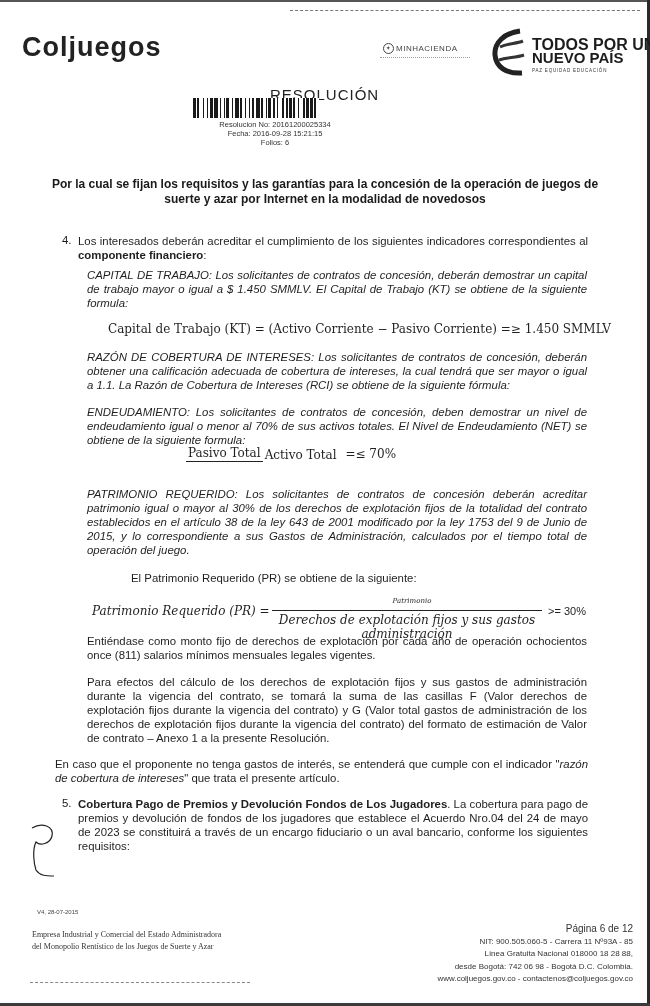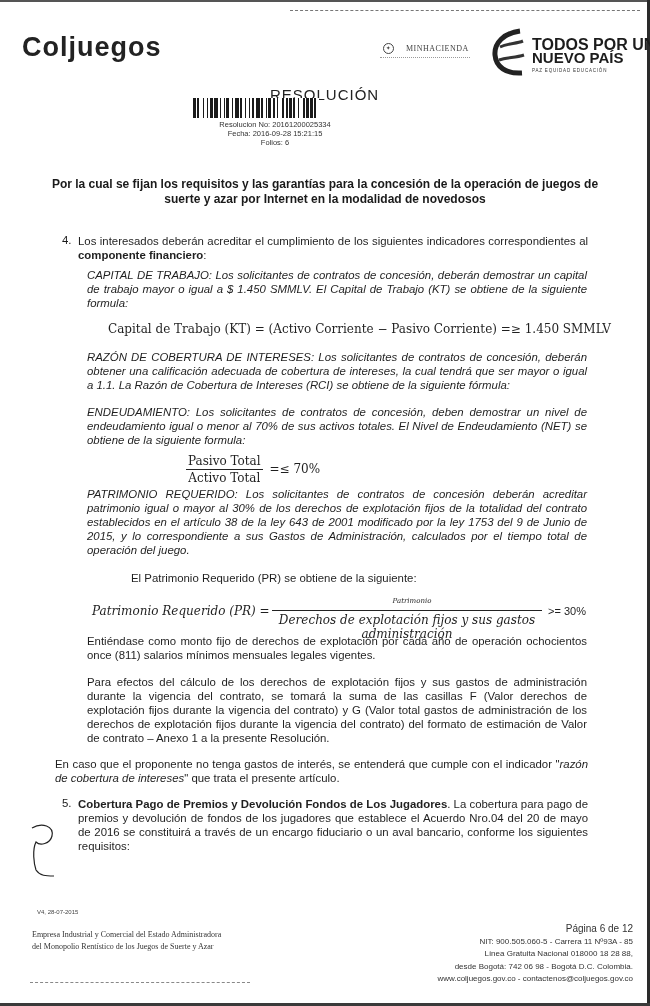--- a/index.html
+++ b/index.html
@@ -7,21 +7,21 @@
     width: 650px; height: 1006px; background: #ffffff; position: relative; overflow: hidden;
     font-family: "Liberation Sans", sans-serif; color: #1a1a1a;
   }
   .edge-top { position: absolute; left: 0; top: 0; width: 650px; height: 2px; background: #555; }
   .edge-right { position: absolute; right: 0; top: 0; width: 3px; height: 1006px; background: #2a2a2a; }
   .edge-bottom { position: absolute; left: 0; bottom: 0; width: 650px; height: 3px; background: #3a3a3a; }
   .scan-line-top { position: absolute; left: 290px; top: 10px; width: 350px; border-top: 1px dashed #777; }
   .scan-line-bottom { position: absolute; left: 30px; top: 982px; width: 220px; border-top: 1px dashed #888; }
 
   .logo-coljuegos { position: absolute; left: 22px; top: 32px; font-size: 27px; font-weight: bold; letter-spacing: 1px; color: #222; }
-  .minhacienda { position: absolute; left: 383px; top: 43px; font-size: 8px; color: #444; letter-spacing: 0.5px; display: flex; align-items: center; gap: 12px; font-family: Liberation Serif, serif; }
+  .minhacienda { position: absolute; left: 383px; top: 43px; font-size: 8px; color: #444; letter-spacing: 0.5px; display: flex; align-items: center; gap: 2px; }
   .minhacienda .seal { width: 9px; height: 9px; border: 1px solid #444; border-radius: 50%; font-size: 6px; line-height: 9px; text-align: center; }
   .minhacienda-sub { position: absolute; left: 380px; top: 57px; width: 90px; border-top: 1px dotted #999; }
   .todos-logo { position: absolute; left: 490px; top: 25px; width: 150px; height: 55px; }
   .todos-emblem { position: absolute; left: 0; top: 2px; width: 36px; height: 50px; }
   .todos-line1 { position: absolute; left: 42px; top: 11px; font-size: 16px; font-weight: bold; color: #1c1c1c; white-space: nowrap; }
   .todos-line2 { position: absolute; left: 42px; top: 24px; font-size: 15px; font-weight: bold; color: #1c1c1c; white-space: nowrap; }
   .todos-line3 { position: absolute; left: 42px; top: 43px; font-size: 4.5px; color: #333; letter-spacing: 0.8px; white-space: nowrap; }
 
   .res-title { position: absolute; left: 270px; top: 86px; font-size: 15px; letter-spacing: 1px; color: #222; }
   .barcode { position: absolute; left: 193px; top: 98px; width: 165px; height: 20px; display: flex; }
@@ -29,21 +29,21 @@
   .res-meta { position: absolute; left: 190px; top: 120px; width: 170px; text-align: center; font-size: 7.5px; line-height: 9px; color: #333; }
 
   .subject { position: absolute; left: 40px; top: 177px; width: 570px; text-align: center; font-weight: bold; font-size: 12px; line-height: 15px; color: #1a1a1a; }
 
   .txt { position: absolute; font-size: 11.4px; line-height: 14px; text-align: justify; color: #1f1f1f; }
   .it { font-style: italic; }
   .b { font-weight: bold; }
   .num { position: absolute; font-size: 11.4px; }
 
   .formula { position: absolute; font-family: "DejaVu Serif", serif; font-size: 12px; color: #1f1f1f; white-space: nowrap; }
-  .frac { display: inline-flex; flex-direction: column; align-items: center; vertical-align: middle; margin: 8px 3px; }
+  .frac { display: inline-flex; flex-direction: row; align-items: center; vertical-align: middle; margin: 0 3px; }
   .frac .num-part { border-bottom: 1px solid #222; padding: 0 2px 1px; }
   .frac .den-part { padding: 1px 2px 0; }
 
   .pr-formula { position: absolute; left: 92px; top: 597px; width: 500px; height: 30px; color: #1f1f1f; }
   .pr-lhs { position: absolute; left: 0; top: 7px; font-family: "DejaVu Serif", serif; font-style: italic; font-size: 12px; }
   .pr-num { position: absolute; left: 200px; top: 0; width: 240px; text-align: center; font-family: "DejaVu Serif", serif; font-style: italic; font-size: 7px; }
   .pr-bar { position: absolute; left: 180px; top: 13px; width: 270px; border-top: 1px solid #222; }
   .pr-den { position: absolute; left: 180px; top: 16px; width: 270px; text-align: center; font-family: "DejaVu Serif", serif; font-style: italic; font-size: 12px; }
   .pr-rhs { position: absolute; left: 456px; top: 8px; font-size: 11px; }
 
@@ -182,21 +182,21 @@
 
 <div class="txt" style="left:87px; top:634px; width:500px;">Entiéndase como monto fijo de derechos de explotación por cada año de operación ochocientos once (811) salarios mínimos mensuales legales vigentes.</div>
 <div class="txt" style="left:87px; top:675px; width:500px;">Para efectos del cálculo de los derechos de explotación fijos y sus gastos de administración durante la vigencia del contrato, se tomará la suma de las casillas F (Valor derechos de explotación fijos durante la vigencia del contrato) y G (Valor total gastos de administración de los derechos de explotación fijos durante la vigencia del contrato) del formato de estimación de Valor de contrato – Anexo 1 a la presente Resolución.</div>
 
 <div class="txt" style="left:55px; top:757px; width:533px;">
   <span>En caso que el proponente no tenga gastos de interés, se entenderá que cumple con el indicador "</span><span class="it">razón de cobertura de intereses</span><span>" que trata el presente artículo.</span>
 </div>
 
 <div class="num" style="left:62px; top:797px;">5.</div>
 <div class="txt" style="left:78px; top:797px; width:510px;">
-  <span class="b">Cobertura Pago de Premios y Devolución Fondos de Los Jugadores</span><span>. La cobertura para pago de premios y devolución de fondos de los jugadores que establece el Acuerdo Nro.04 del 20 de mayo de 2016 se constituirá a través de un encargo fiduciario o un aval bancario, conforme los siguientes requisitos:</span>
+  <span class="b">Cobertura Pago de Premios y Devolución Fondos de Los Jugadores</span><span>. La cobertura para pago de premios y devolución de fondos de los jugadores que establece el Acuerdo Nro.04 del 24 de mayo de 2023 se constituirá a través de un encargo fiduciario o un aval bancario, conforme los siguientes requisitos:</span>
 </div>
 
 <svg class="handmark" viewBox="0 0 30 60">
   <path d="M2 8 C12 2 24 6 22 16 C20 24 10 26 6 22 C2 30 4 44 6 50 C10 56 16 56 24 56" fill="none" stroke="#222" stroke-width="1.2"></path>
 </svg>
 
 <div class="footer-version">V4, 28-07-2015</div>
 <div class="footer-left">
   <div>Empresa Industrial y Comercial del Estado Administradora</div>
   <div>del Monopolio Rentístico de los Juegos de Suerte y Azar</div>

